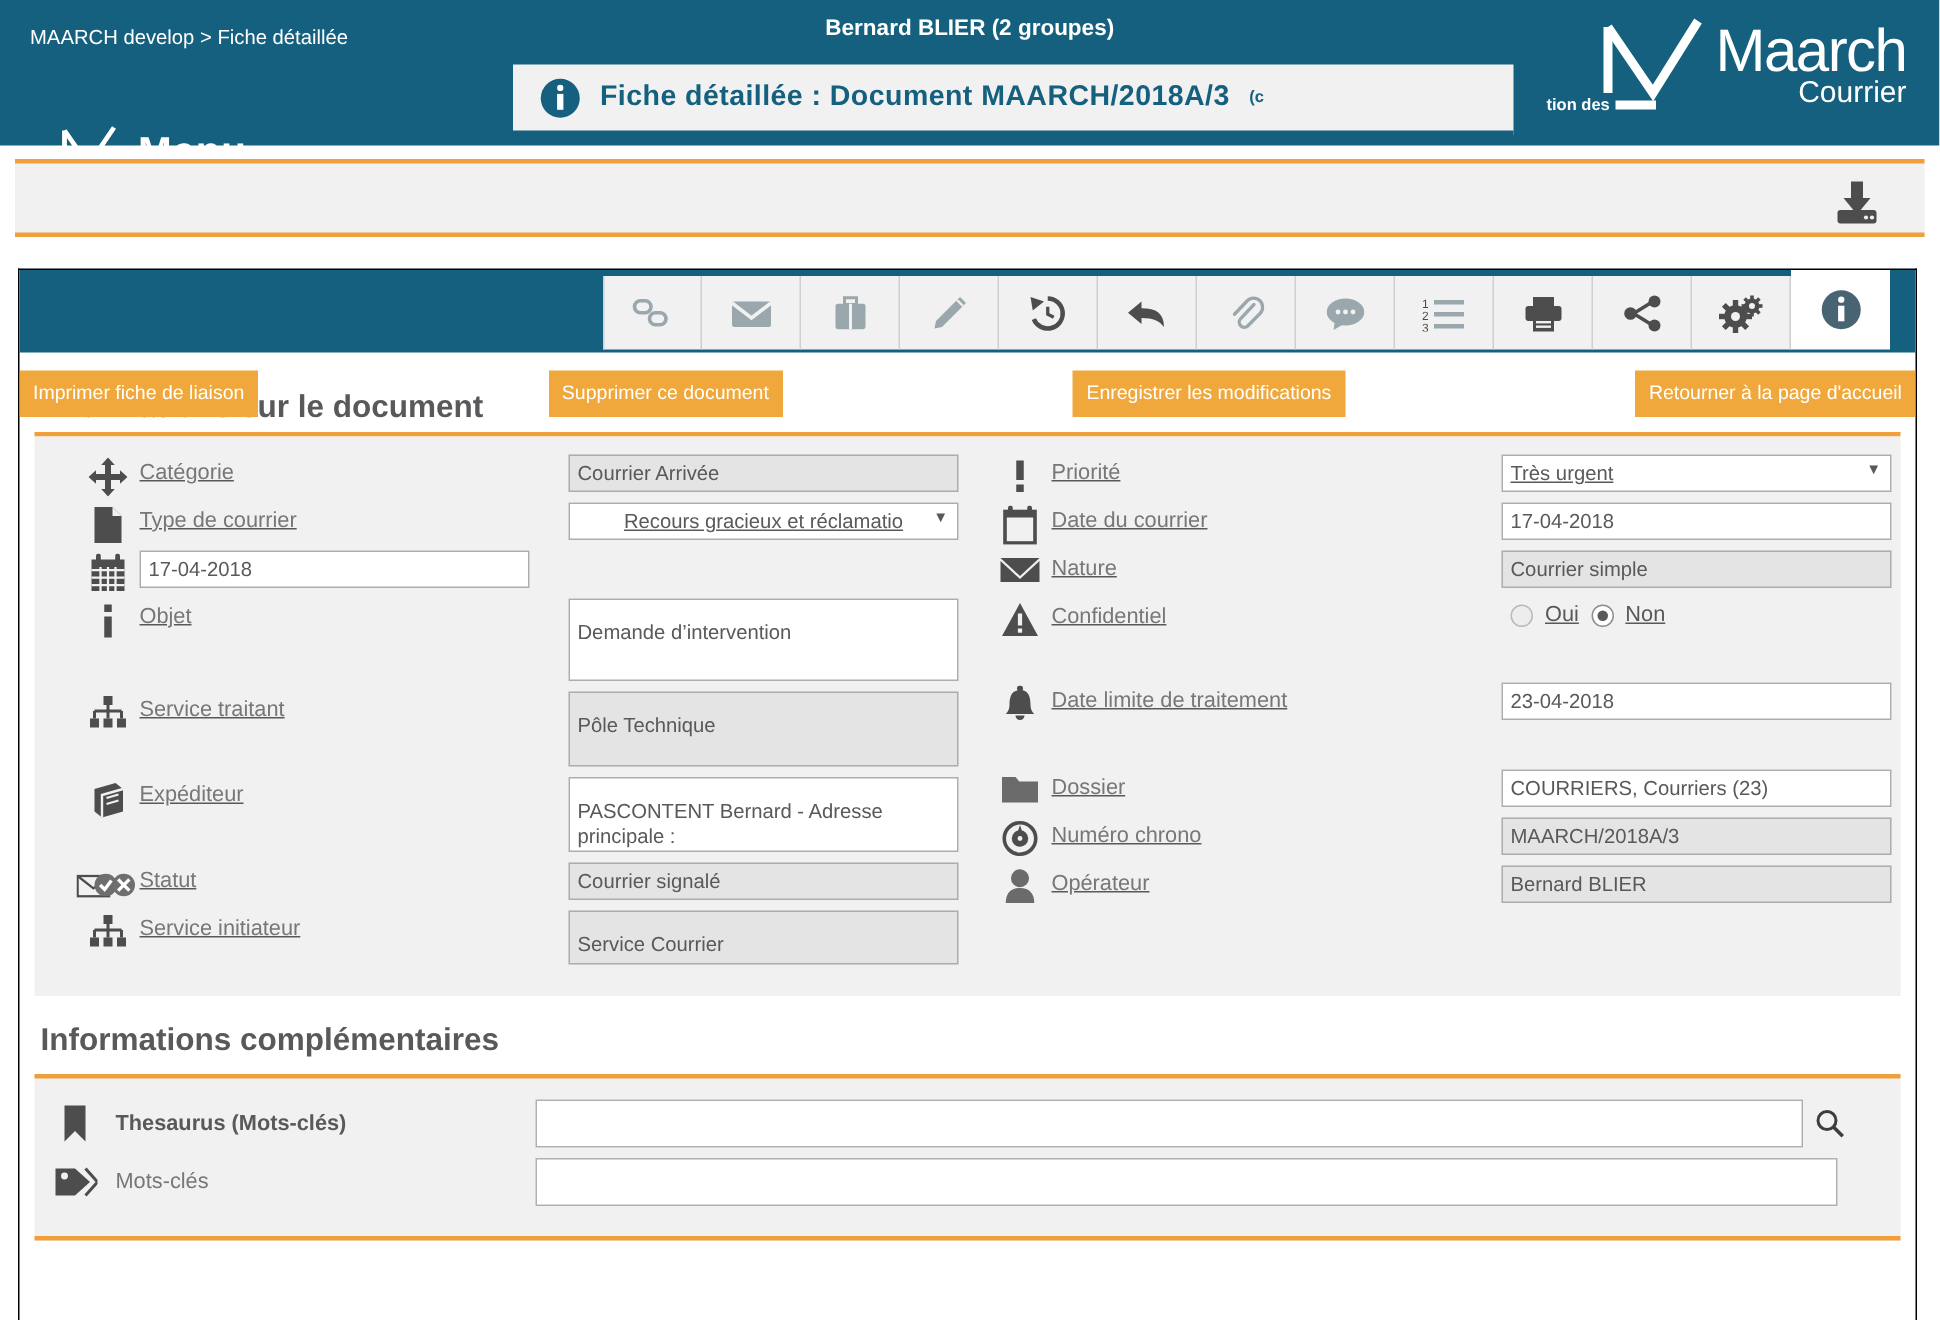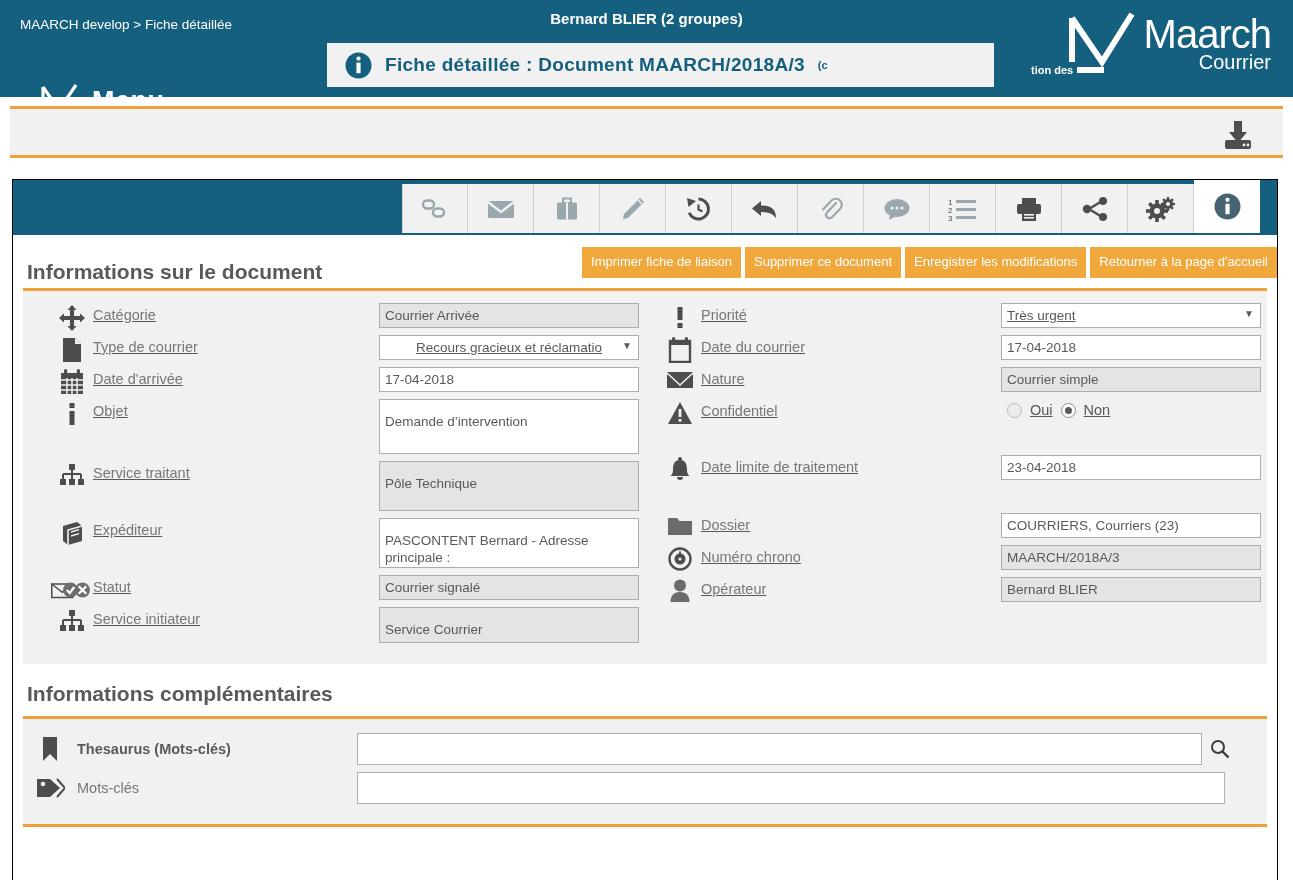--- a/index.html
+++ b/index.html
@@ -31,21 +31,21 @@
   .menu-logo{ width:40px; height:34px; display:block; }
   .menu-text{
     font-size:27px; font-weight:bold; color:#ffffff; letter-spacing:.5px;
   }
   .user-name{
     position:absolute; top:10px; left:0; width:1293px;
     text-align:center; font-size:15px; font-weight:bold; color:#ffffff;
     pointer-events:none;
   }
   .title-tab{
-    position:absolute; left:327px; top:43px;
+    position:absolute; left:342px; top:43px;
     width:667px; height:47px;
     background:#f1f1f1;
     display:flex; align-items:center; gap:13px;
     padding-left:18px;
     overflow:hidden;
     border-bottom:3px solid #14607e;
   }
   .title-tab .info-circle{ flex:0 0 auto; }
   .title-text{
     font-size:19px; font-weight:bold; color:#14607e; white-space:nowrap;
@@ -105,21 +105,21 @@
   .tool-tab:first-child{ border-left:1px solid #cfcfcf; }
   .tool-tab.active{
     background:#ffffff; border-right:none; height:53px; margin-top:-4px;
   }
 
   
   .actions{
     position:relative;
     height:31px;
     margin-top:12px;
-    display:flex; justify-content:flex-end; gap:4px;
+    display:flex; justify-content:space-between; gap:4px;
   }
   .act-btn{
     background:#f0a83c;
     color:#ffffff;
     border:none;
     font-family:"Liberation Sans", sans-serif;
     font-size:13px;
     padding:5px 9px 6px;
     cursor:pointer;
     line-height:1.2;
@@ -484,21 +484,20 @@
           <g stroke="#f1f1f1" stroke-width="1.5">
             <line x1="1" y1="11" x2="23" y2="11"></line>
                 <line x1="1" y1="16" x2="23" y2="16"></line>
                 <line x1="1" y1="21" x2="23" y2="21"></line>
             <line x1="7" y1="9" x2="7" y2="25"></line>
                 <line x1="12" y1="9" x2="12" y2="25"></line>
                 <line x1="17" y1="9" x2="17" y2="25"></line>
           </g>
             </svg>
         </span>
-        <span class="flabel">Date d'arrivée</span>
         <span class="fctl"><input class="txtbox" value="17-04-2018" style=""></span>
       </div>
 
       <div class="frow">
         <span class="ficon">
           <svg width="12" height="26" viewBox="0 0 12 26">
               <g fill="#4d4d4d">
             <rect x="3.5" y="2" width="5" height="5"></rect>
                 <rect x="3.5" y="10" width="5" height="14"></rect>
           </g>

